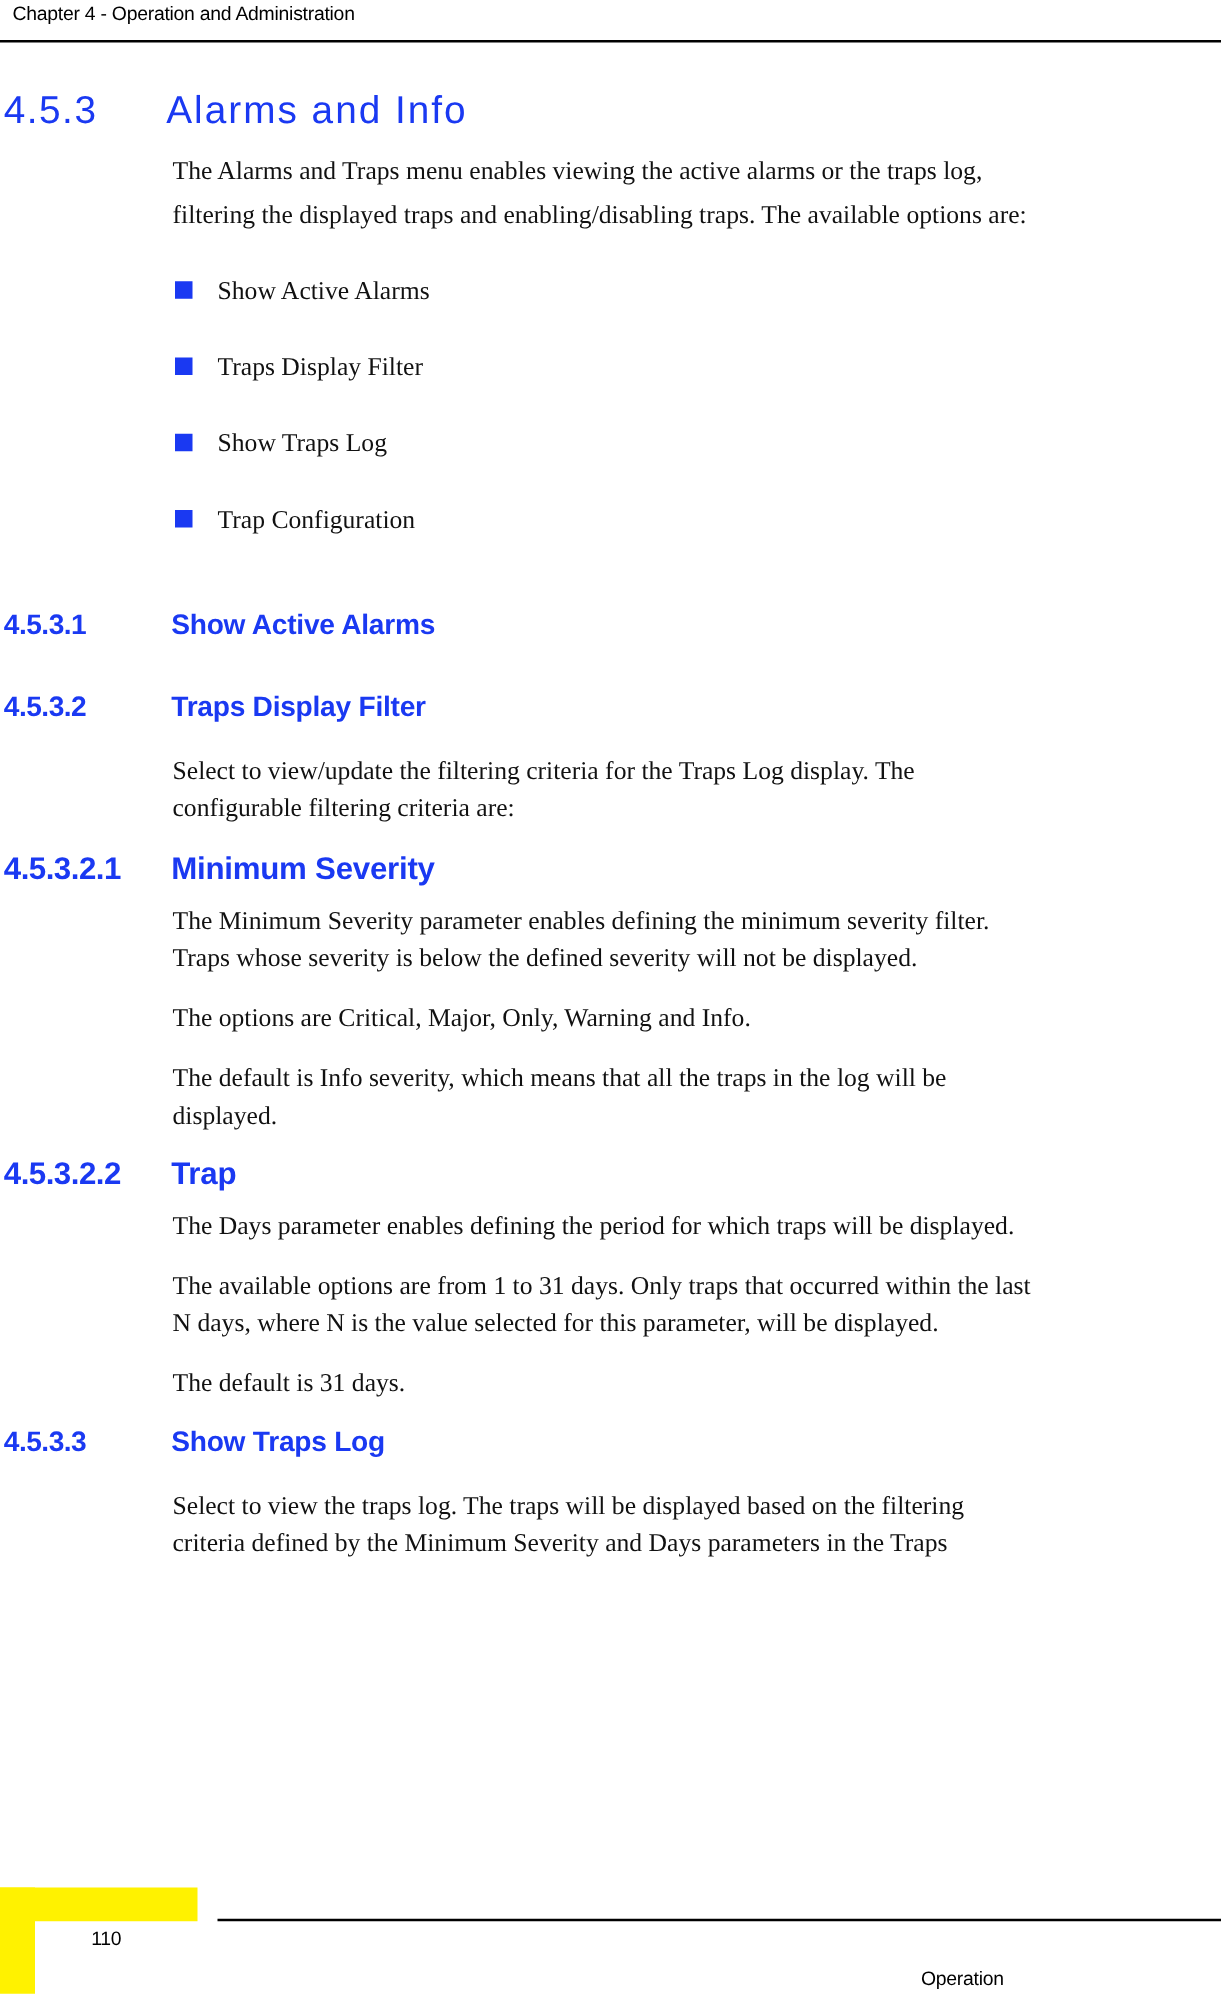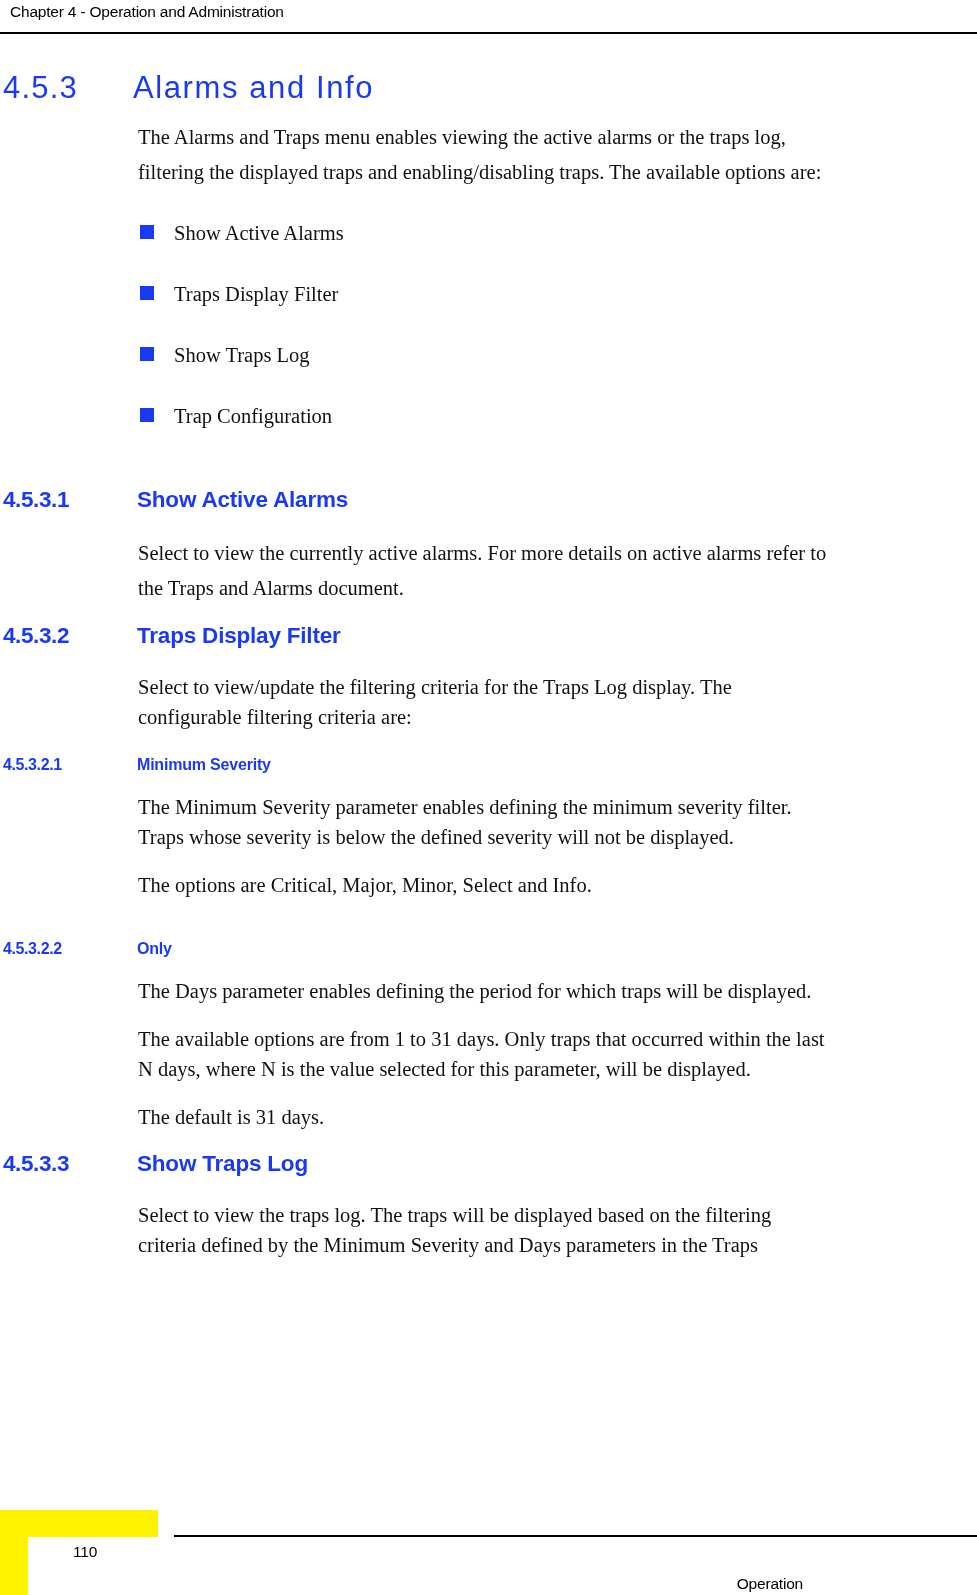--- a/index.html
+++ b/index.html
@@ -114,21 +114,21 @@
   .h2-block .head-num,
   .h2-block .head-title {
     font-size: 22.5px;
     line-height: 28px;
   }
 
   
   .h3-block { height: 40px; }
   .h3-block .head-num,
   .h3-block .head-title {
-    font-size: 16px;
+    font-size: 25px;
     line-height: 26px;
   }
 
   
   .para {
     margin: 0 0 0 0;
     padding: 0 28px 0 138px;
     font-family: "Liberation Serif", serif;
     font-size: 20.5px;
     color: #111111;
@@ -262,48 +262,48 @@
     </li>
   </ul>
 
   <div class="sp-24"></div>
 
   <div class="head-row h2-block">
     <div class="head-num">4.5.3.1</div>
     <div class="head-title">Show Active Alarms</div>
   </div>
 
-  <p class="para loose">Select to view the currently active alarms. For more details on active alarms refer to the Traps and Alarms document.</p>
 
   <div class="sp-16"></div>
 
   <div class="head-row h2-block">
     <div class="head-num">4.5.3.2</div>
     <div class="head-title">Traps Display Filter</div>
   </div>
 
   <p class="para tight">Select to view/update the filtering criteria for the Traps Log display. The configurable filtering criteria are:</p>
 
   <div class="sp-20"></div>
 
   <div class="head-row h3-block">
     <div class="head-num">4.5.3.2.1</div>
     <div class="head-title">Minimum Severity</div>
   </div>
 
   <p class="para tight">The Minimum Severity parameter enables defining the minimum severity filter. Traps whose severity is below the defined severity will not be displayed.</p>
   <div class="sp-18"></div>
-  <p class="para tight">The options are Critical, Major, Minor, Select and Info.</p>
-  <div class="sp-18"></div>
+  <p class="para tight">The options are Critical, Major, Only, Warning and Info.</p>
+  <div class="sp-18"></div>
+  <p class="para tight">The default is Info severity, which means that all the traps in the log will be displayed.</p>
 
   <div class="sp-18"></div>
 
   <div class="head-row h3-block">
     <div class="head-num">4.5.3.2.2</div>
-    <div class="head-title">Only</div>
+    <div class="head-title">Trap</div>
   </div>
 
   <p class="para tight">The Days parameter enables defining the period for which traps will be displayed.</p>
   <div class="sp-18"></div>
   <p class="para tight">The available options are from 1 to 31 days. Only traps that occurred within the last N days, where N is the value selected for this parameter, will be displayed.</p>
   <div class="sp-18"></div>
   <p class="para tight">The default is 31 days.</p>
 
   <div class="sp-18"></div>
 

